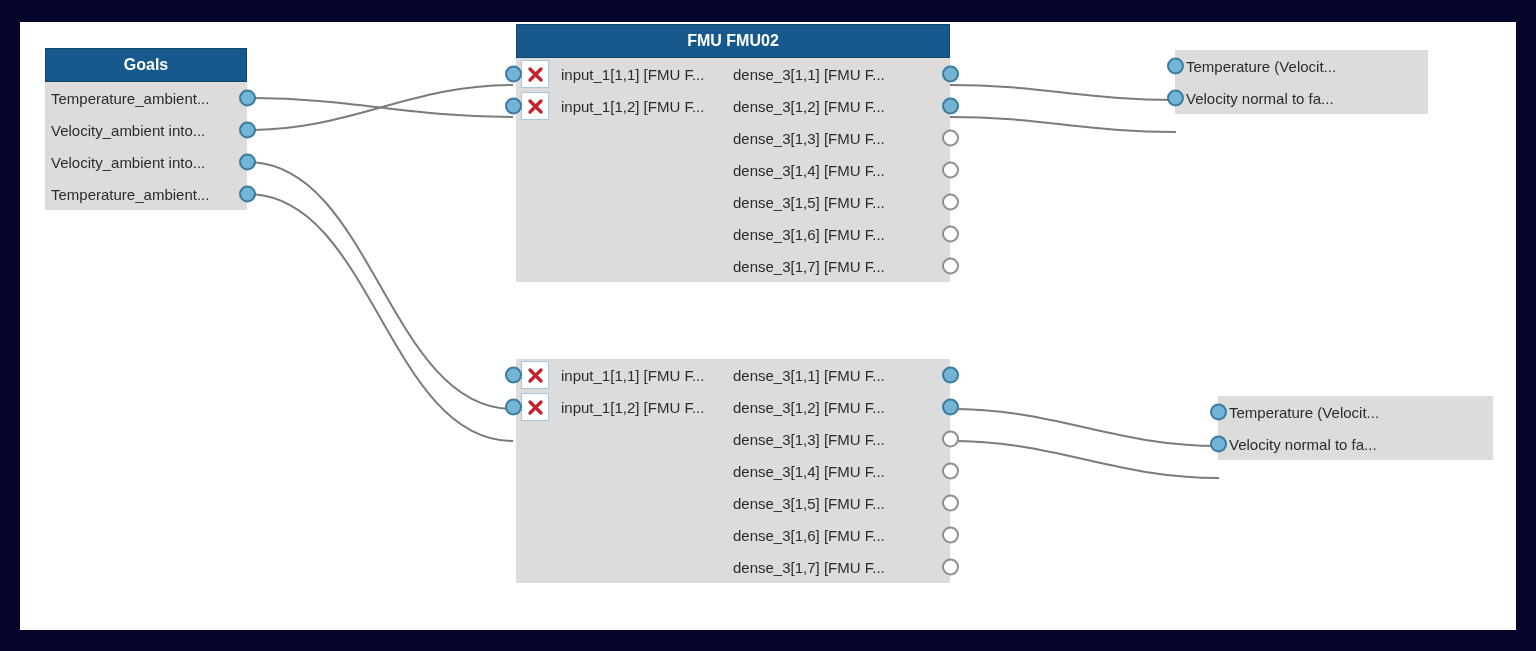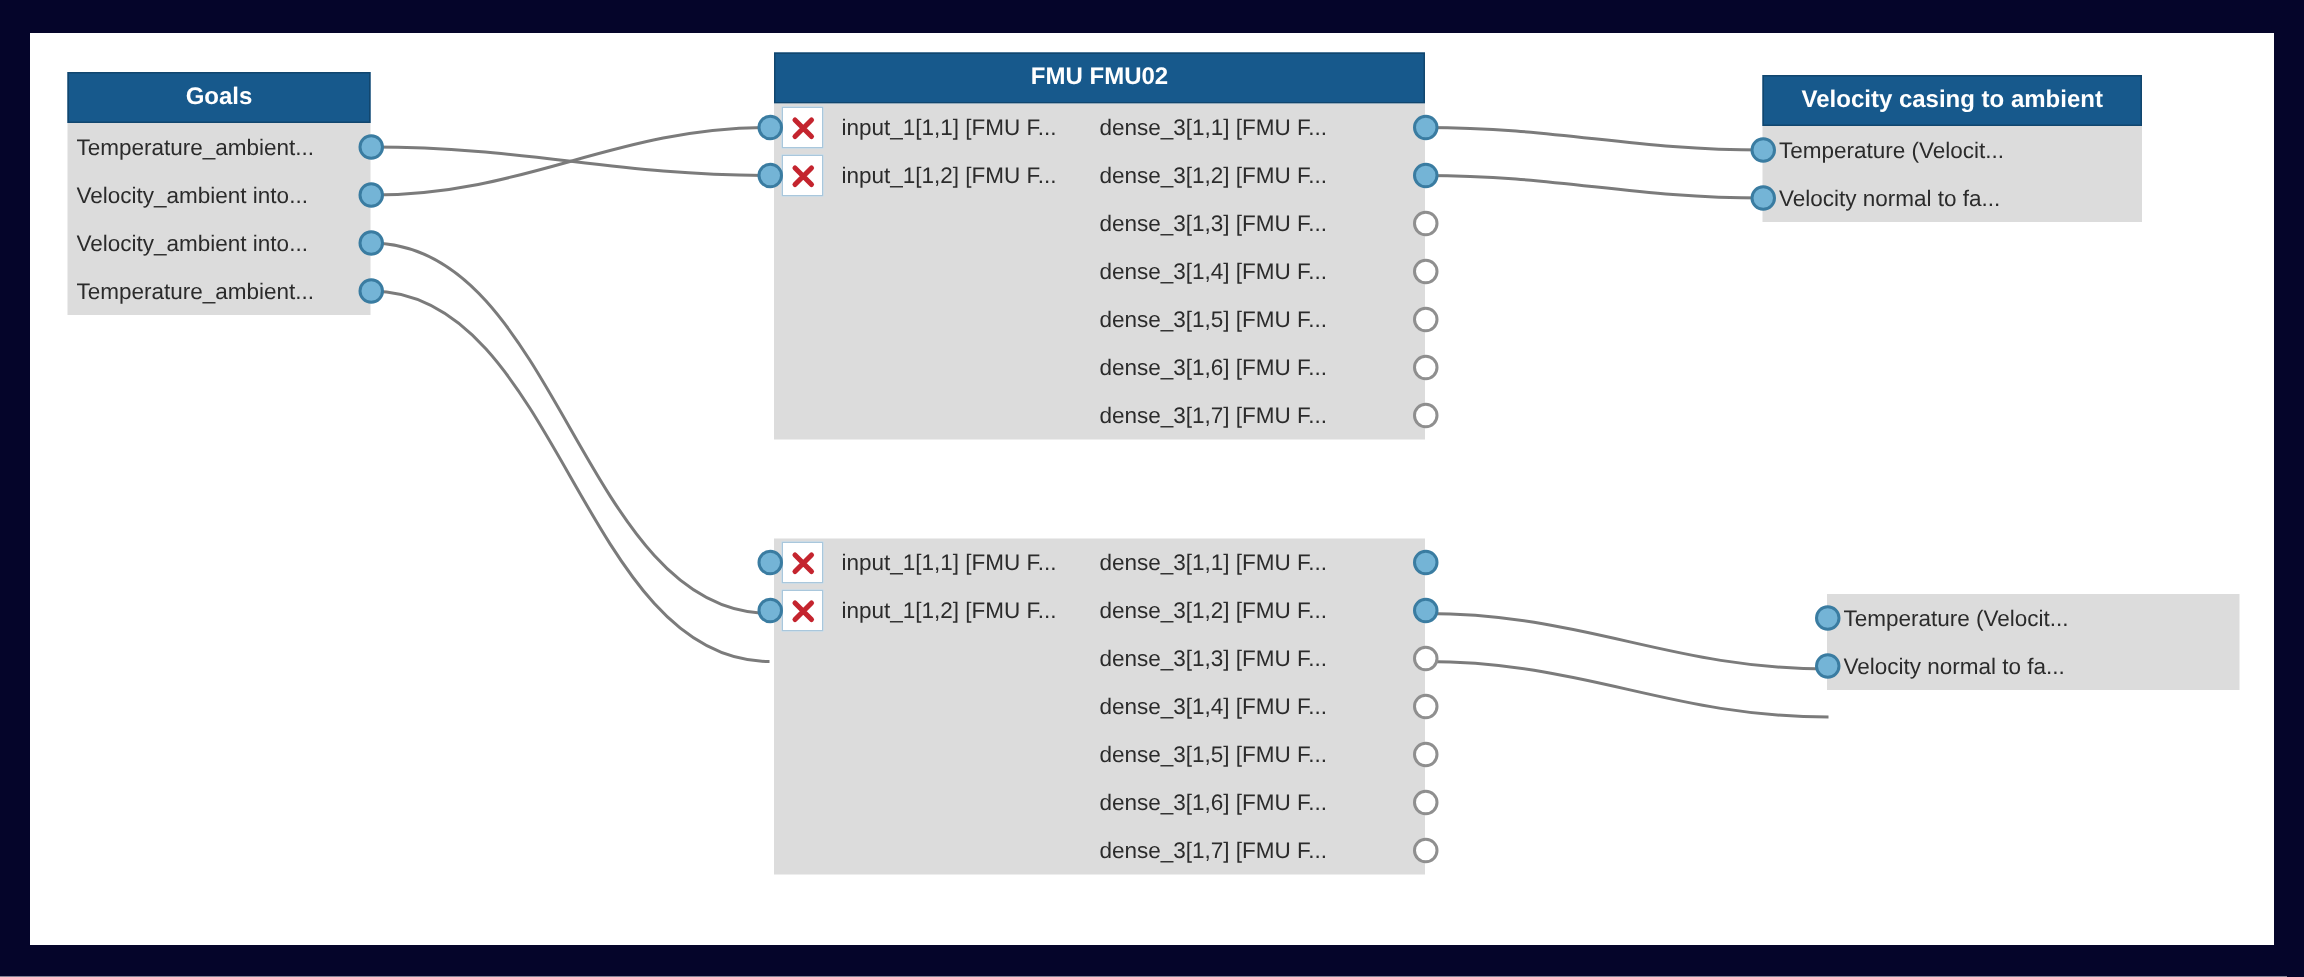--- a/index.html
+++ b/index.html
@@ -82,21 +82,21 @@
         <span class="lbl">Velocity_ambient into...</span>
         <span class="port p-right"></span>
       </div>
       <div class="row goals-row">
         <span class="lbl">Temperature_ambient...</span>
         <span class="port p-right"></span>
       </div>
     </div>
   </div>
 
-  <div class="node" style="left:496px;top:13px;width:434px;">
+  <div class="node" style="left:496px;top:2px;width:434px;">
     <div class="node-header">FMU FMU02</div>
     <div class="node-body fmu-body">
       <div class="fmu-col">
         <div class="row in-row">
           <span class="port p-left"></span>
           <span class="xbox">
             <svg width="17" height="17" viewBox="0 0 17 17">
               <path d="M3 3 L14 14 M14 3 L3 14" stroke="#c4242e" stroke-width="3.4" stroke-linecap="round" fill="none"></path>
             </svg>
           </span>
@@ -139,21 +139,20 @@
         </div>
         <div class="row out-row">
           <span class="lbl">dense_3[1,7] [FMU F...</span>
           <span class="port p-right open"></span>
         </div>
       </div>
     </div>
   </div>
 
   <div class="node" style="left:1155px;top:28px;width:253px;">
-    <div class="node-header">Velocity casing to ambient</div>
     <div class="node-body">
       <div class="row sink-row">
         <span class="port p-edge"></span>
         <span class="lbl">Temperature (Velocit...</span>
       </div>
       <div class="row sink-row">
         <span class="port p-edge"></span>
         <span class="lbl">Velocity normal to fa...</span>
       </div>
     </div>

